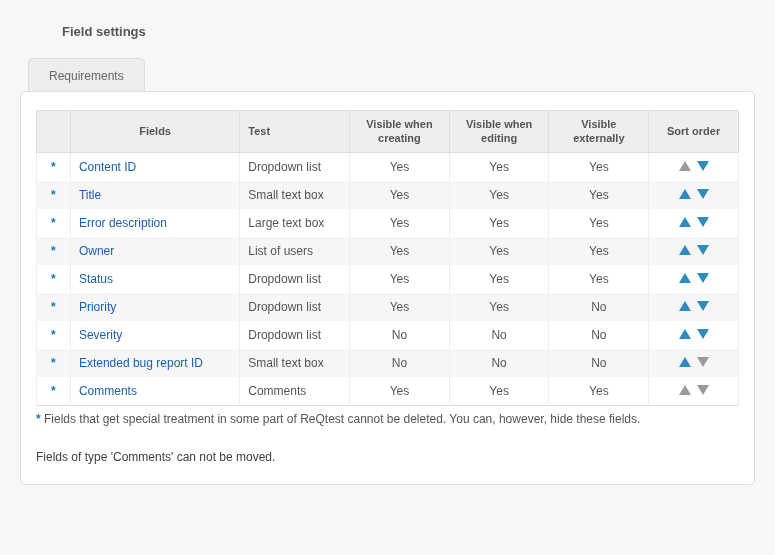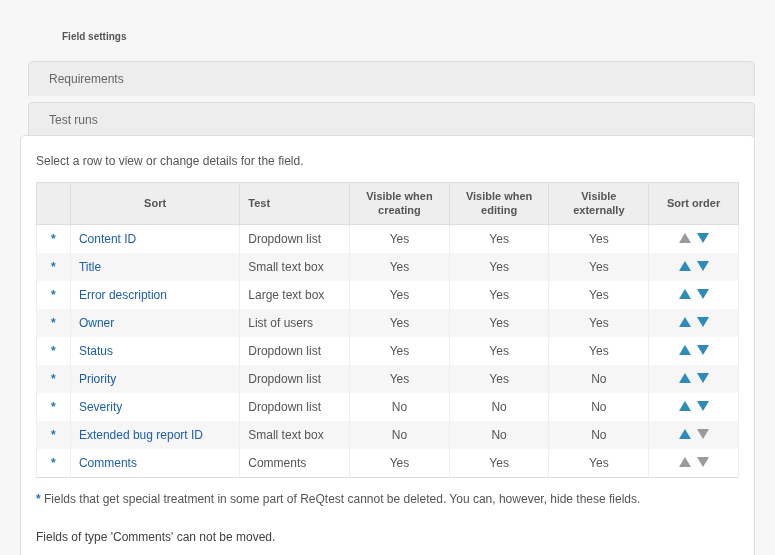--- a/index.html
+++ b/index.html
@@ -10,31 +10,30 @@
     font-size: 12px;
     color: #555;
     background: #f7f7f7;
     width: 775px;
     height: 555px;
   }
   .page {
     padding: 15px 20px;
   }
   .page-title {
-    font-size: 10px;
-    font-weight: bold;
-    color: #555;
-    margin: 16px 0 18px 0;
+    font-size: 13px;
+    font-weight: bold;
+    color: #555;
+    margin: 9px 0 18px 0;
     padding-left: 42px;
   }
   .tabs {
     display: flex;
-    gap: 6px;
+    gap: 16px;
     padding-left: 8px;
-    flex-direction: column;
   }
   .tab {
     padding: 10px 20px;
     background: #ededed;
     border: 1px solid #ddd;
     border-bottom: none;
     border-radius: 5px 5px 0 0;
     color: #666;
     cursor: pointer;
     font-size: 12px;
@@ -121,51 +120,49 @@
   .arrow-up.disabled { border-bottom-color: #9a9a9a; cursor: default; }
   .arrow-down.disabled { border-top-color: #9a9a9a; cursor: default; }
   .checkbox-box {
     width: 13px; height: 13px;
     border: 1px solid #888;
     border-radius: 3px;
     display: inline-block;
     background: #fff;
   }
   .footnote {
-    margin-top: 14px;
+    margin-top: 6px;
     color: #555;
   }
   .footnote .star-inline {
     color: #1d77b8;
     font-weight: bold;
   }
   .footnote2 {
     margin-top: 24px;
     color: #404040;
   }
 </style>
 </head>
 <body>
 
 <div class="page">
   <div class="page-title">Field settings</div>
 
   <div class="tabs" id="tabs">
       <div class="tab">Requirements</div>
-      <div class="tab">Test runs</div>
     </div>
 
   <div class="panel">
-    <div class="instruction">Select a row to view or change details for the field.</div>
 
     <table>
       <thead>
         <tr>
           <th class="col-marker"></th>
-          <th class="col-field">Sort</th>
+          <th class="col-field">Fields</th>
           <th class="col-type">Test</th>
           <th class="col-vis">Visible when creating</th>
           <th class="col-vis">Visible when editing</th>
           <th class="col-vis">Visible externally</th>
           <th class="col-sort">Sort order</th>
         </tr>
       </thead>
       <tbody id="tbody">
           <tr>
             <td class="star">*</td>

